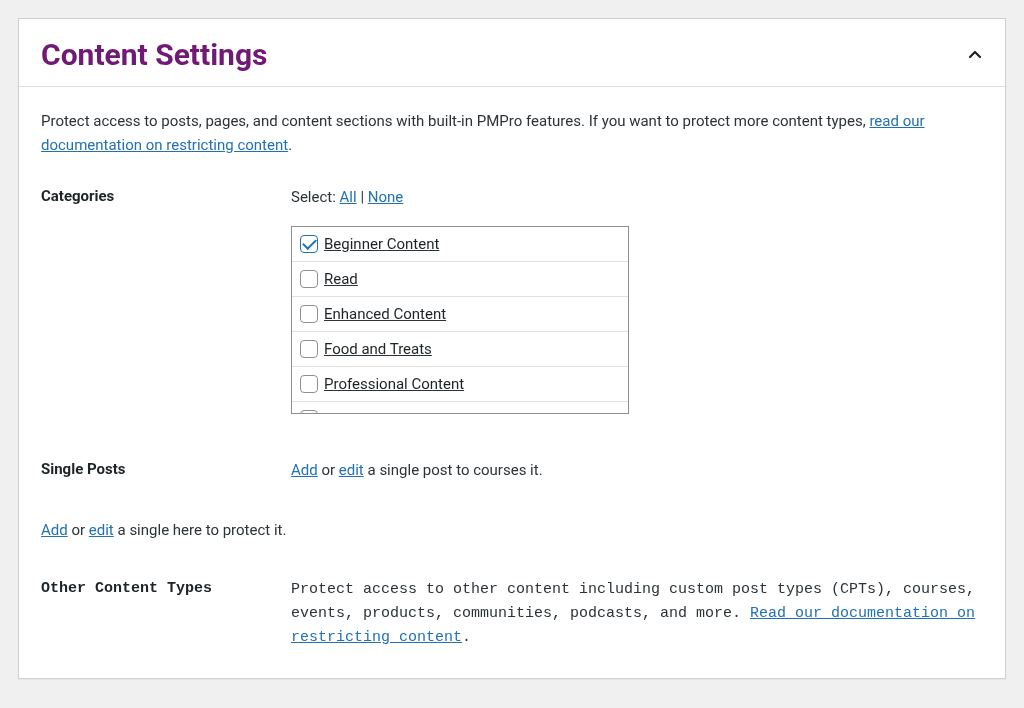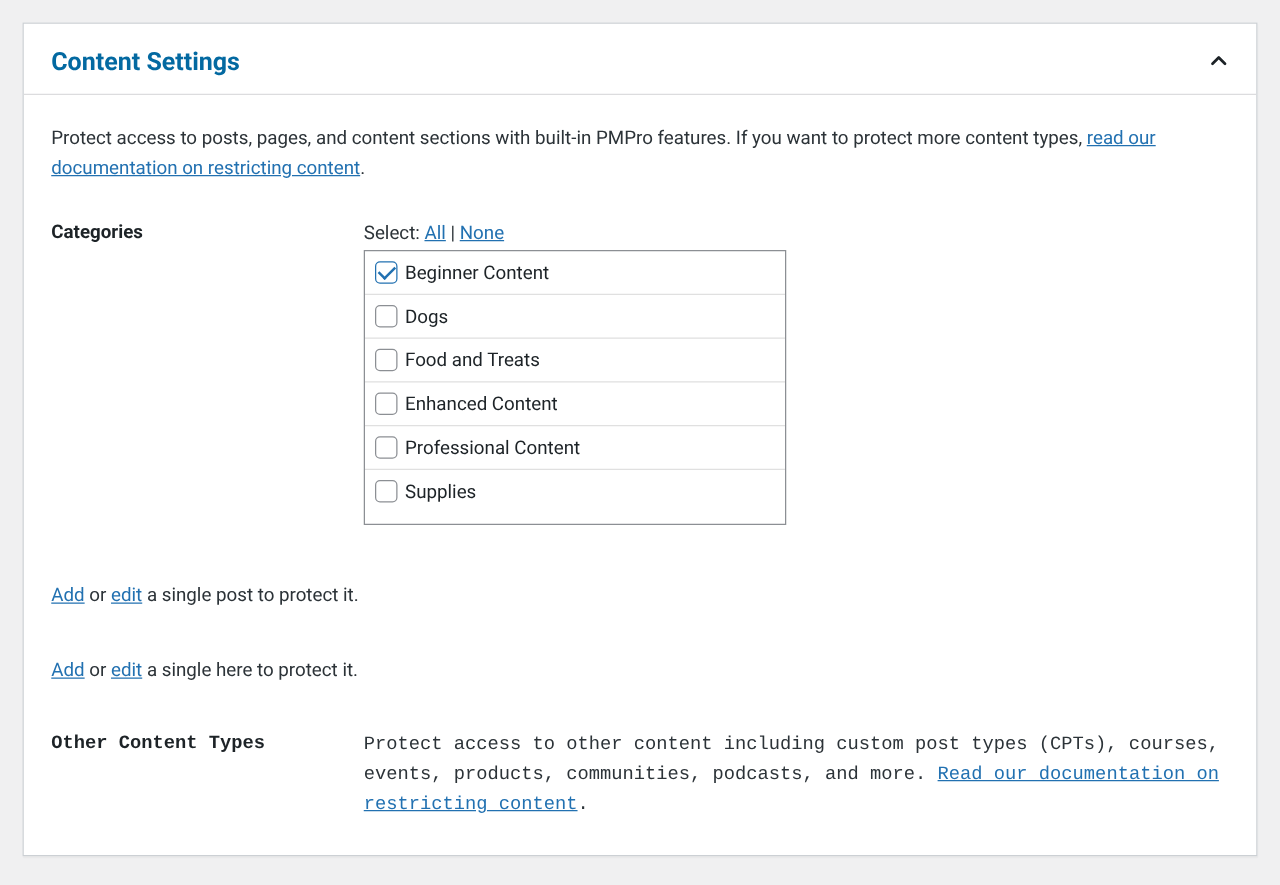--- a/index.html
+++ b/index.html
@@ -17,23 +17,23 @@
     }
     .panel-header {
       display: flex;
       align-items: center;
       justify-content: space-between;
       padding: 18px 22px 14px 22px;
       border-bottom: 1px solid #dcdcde;
       cursor: pointer;
     }
     .panel-title {
-      font-size: 20px;
+      font-size: 30px;
       font-weight: 700;
-      color: #0369a1;
+      color: #701a75;
     }
     .chevron {
       width: 16px;
       height: 16px;
       display: inline-block;
     }
     .chevron svg { display: block; }
     .panel-body {
       padding: 22px 10px 28px 22px;
     }
@@ -56,29 +56,30 @@
       font-weight: 700;
       padding-top: 2px;
       color: #1d2327;
     }
     .row-content {
       flex: 1;
       color: #2c3338;
       line-height: 1.6;
     }
     .select-line {
-      margin-bottom: 2px;
+      margin-bottom: 17px;
     }
     .cat-listbox {
       width: 338px;
-      height: 220px;
+      height: 188px;
       border: 1px solid #8c8f94;
       overflow-y: scroll;
       background: #fff;
       margin-bottom: 8px;
+      text-decoration: underline;
     }
     .cat-listbox::-webkit-scrollbar { width: 14px; }
     .cat-listbox::-webkit-scrollbar-track { background: #f0f0f0; }
     .cat-listbox::-webkit-scrollbar-thumb { background: #555; border-radius: 7px; border: 3px solid #f0f0f0; }
     .cat-item {
       display: flex;
       align-items: center;
       padding: 5px 8px;
       border-bottom: 1px solid #e0e0e0;
       gap: 6px;
@@ -138,45 +139,46 @@
         <div class="select-line">
           <span>Select: </span><a href="#" class="link">All</a><span class="sep"> | </span><a href="#" class="link">None</a>
         </div>
         <div class="cat-listbox" id="cat-listbox">
             <div class="cat-item">
               <span class="checkbox checked"></span>
               <span class="cat-label">Beginner Content</span>
             </div>
             <div class="cat-item">
               <span class="checkbox"></span>
-              <span class="cat-label">Dogs</span>
+              <span class="cat-label">Read</span>
+            </div>
+            <div class="cat-item">
+              <span class="checkbox"></span>
+              <span class="cat-label">Enhanced Content</span>
             </div>
             <div class="cat-item">
               <span class="checkbox"></span>
               <span class="cat-label">Food and Treats</span>
-            </div>
-            <div class="cat-item">
-              <span class="checkbox"></span>
-              <span class="cat-label">Enhanced Content</span>
             </div>
             <div class="cat-item">
               <span class="checkbox"></span>
               <span class="cat-label">Professional Content</span>
             </div>
             <div class="cat-item">
               <span class="checkbox"></span>
               <span class="cat-label">Supplies</span>
             </div>
           </div>
       </div>
     </div>
 
     <div class="row">
+      <div class="row-label">Single Posts</div>
       <div class="row-content">
-        <a href="#" class="link">Add</a><span> or </span><a href="#" class="link">edit</a><span> a single post to protect it.</span>
+        <a href="#" class="link">Add</a><span> or </span><a href="#" class="link">edit</a><span> a single post to courses it.</span>
       </div>
     </div>
 
     <div class="row">
       <div class="row-content">
         <a href="#" class="link">Add</a><span> or </span><a href="#" class="link">edit</a><span> a single here to protect it.</span>
       </div>
     </div>
 
     <div class="row">

